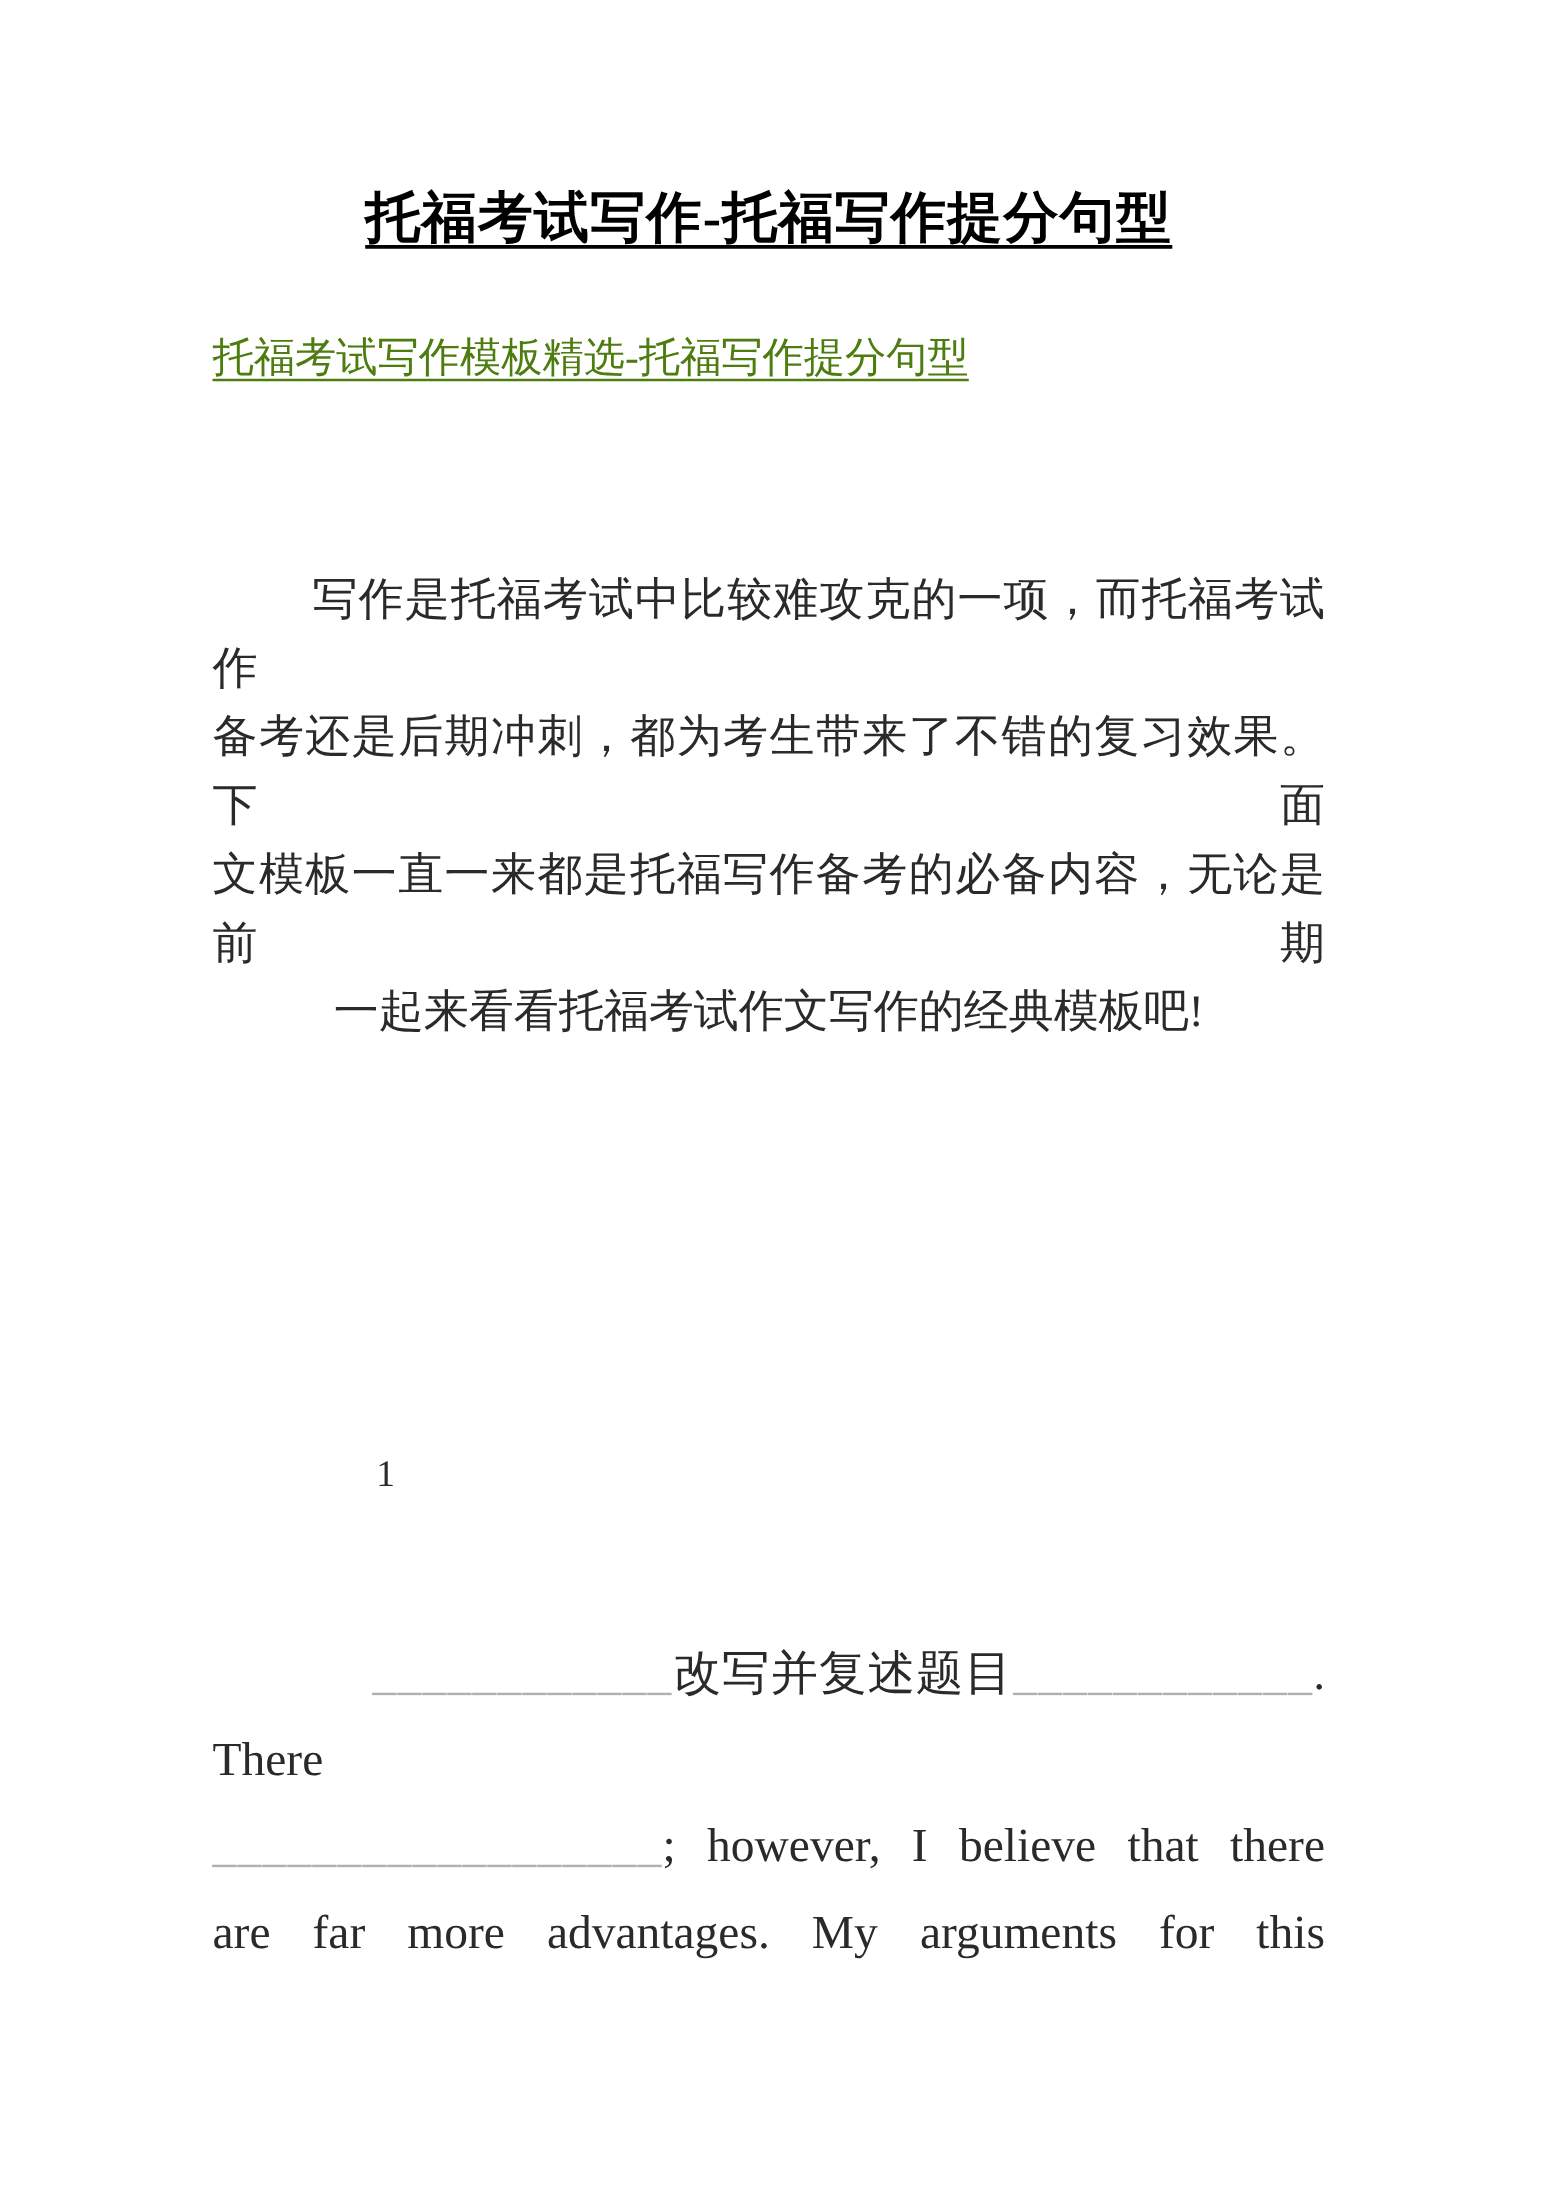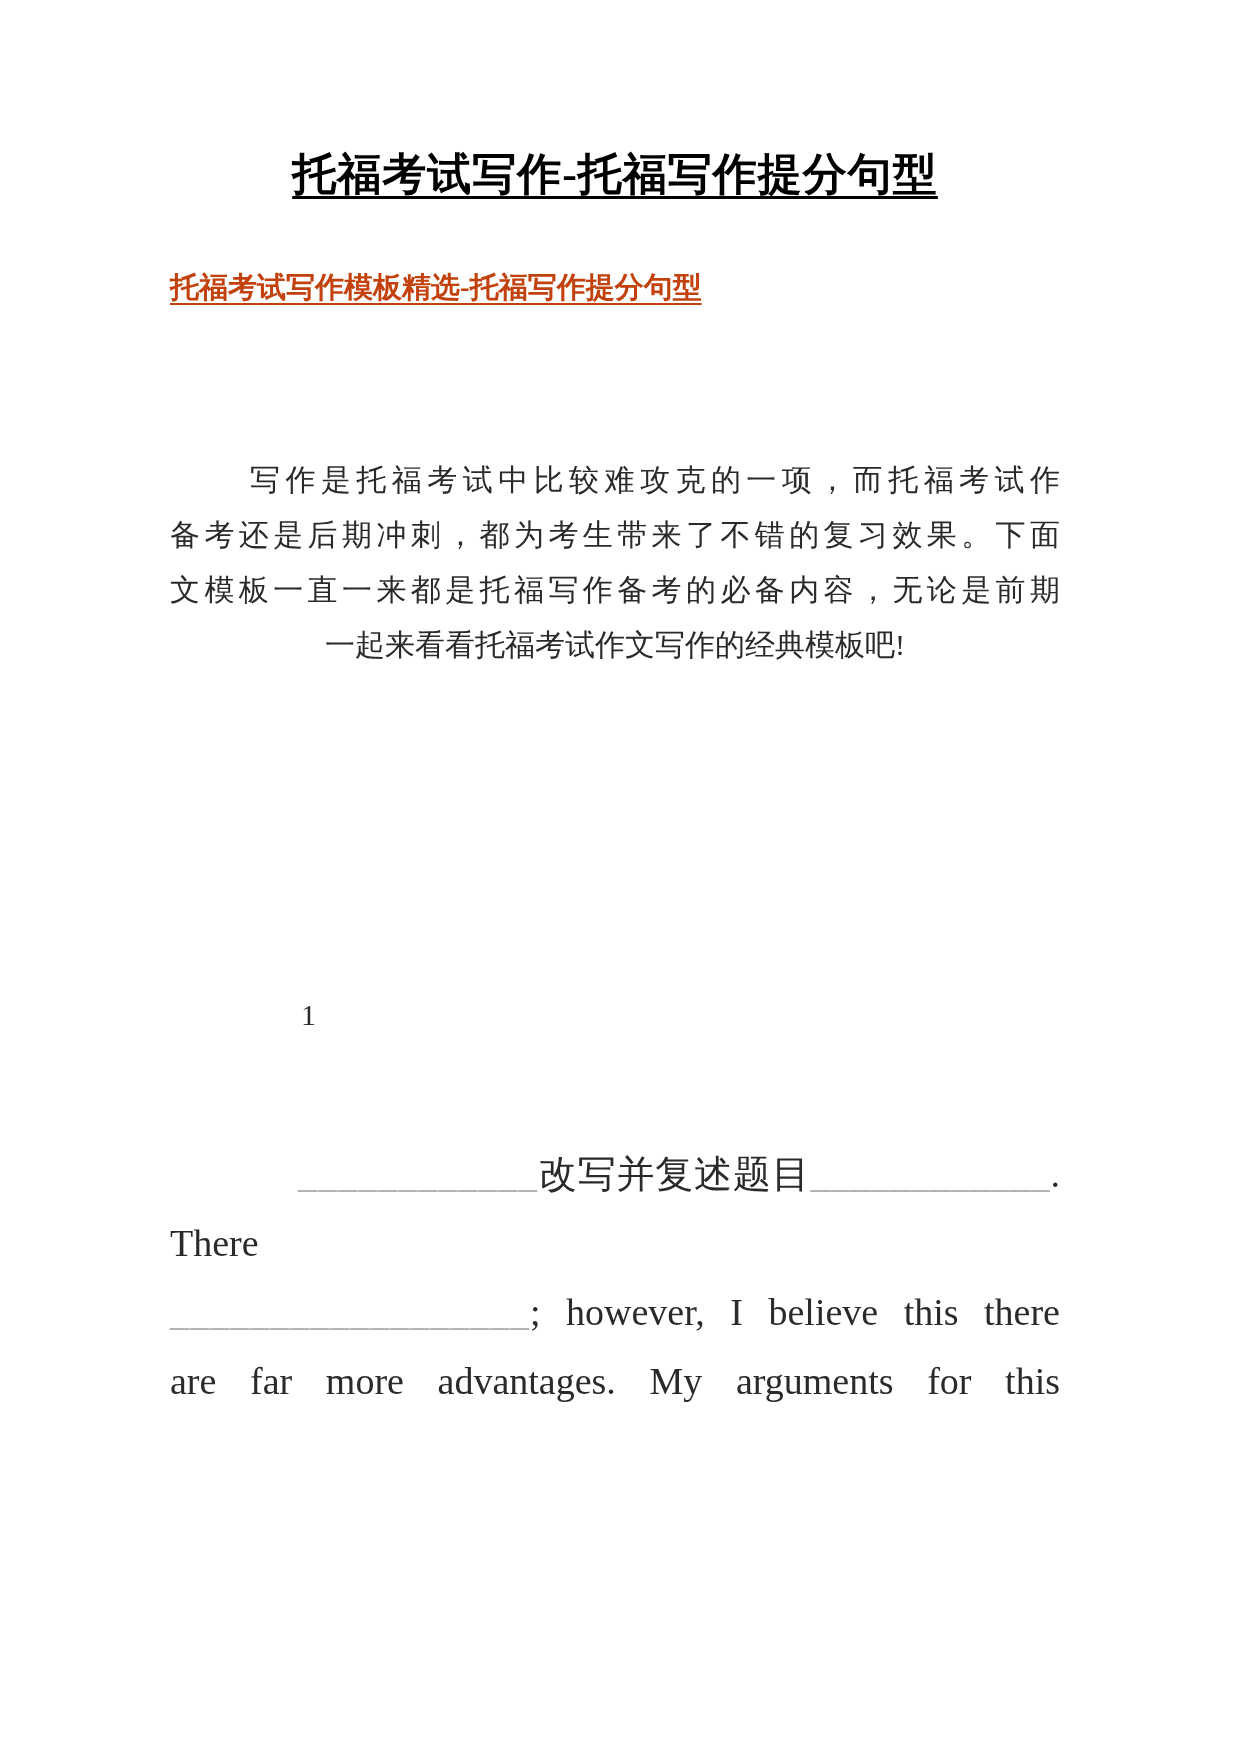--- a/index.html
+++ b/index.html
@@ -29,32 +29,31 @@
     font-weight: bold;
     color: #000000;
     text-align: center;
     letter-spacing: 1px;
     text-decoration: underline;
     text-decoration-thickness: 3px;
     text-underline-offset: 7px;
   }
   .subtitle {
     margin-top: 55px;
-    font-size: 29px;
+    font-size: 33px;
     line-height: 45px;
-    color: #c2410c;
+    color: #4d7c0f;
     text-decoration: underline;
     text-decoration-thickness: 1.5px;
     text-underline-offset: 6px;
-    font-weight: bold;
   }
   .para { margin: 0; }
   .intro {
     margin-top: 142px;
-    font-size: 30px;
+    font-size: 36px;
     line-height: 55px;
     color: #2a2a2a;
   }
   .cjk-line { white-space: nowrap; white-space: normal; text-align: center; }
   .jline {
     text-align: justify;
     text-align-last: justify;
   }
   .indent1 { text-indent: 80px; }
   .indent2 { text-indent: 128px; }
@@ -101,19 +100,19 @@
       <div class="cjk-line">一起来看看托福考试作文写作的经典模板吧!</div>
     </div>
 
     <div class="section-number">1</div>
 
 
     <div class="para template">
       <div class="en-line jline indent2"><span class="blank">____________</span><span>改写并复述题目</span><span class="blank">____________</span><span>.</span> <span>There</span></div>
 
 
-      <div class="en-line jline"><span class="blank">__________________</span><span>; however, I believe this there</span></div>
+      <div class="en-line jline"><span class="blank">__________________</span><span>; however, I believe that there</span></div>
 
       <div class="en-line jline">are far more advantages. My arguments for this</div>
     </div>
 
   </div>
 </div>
 
 </body></html>

